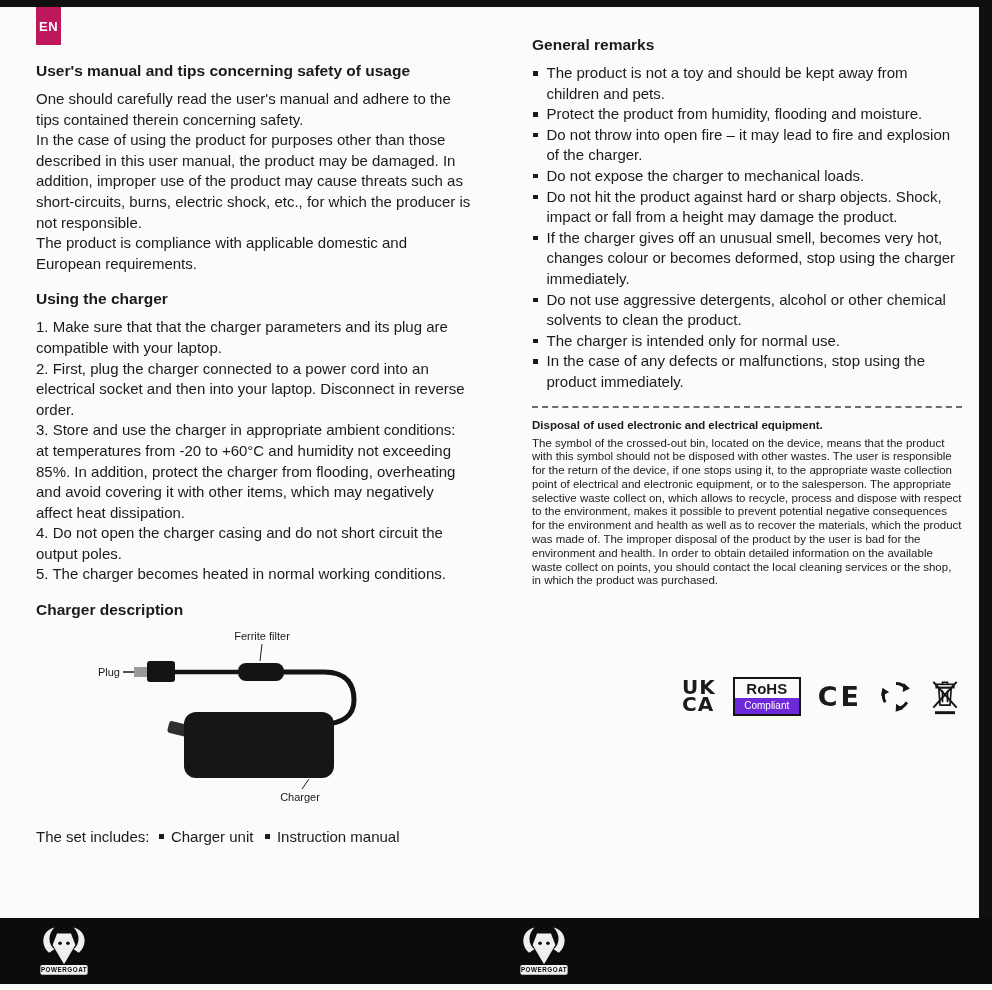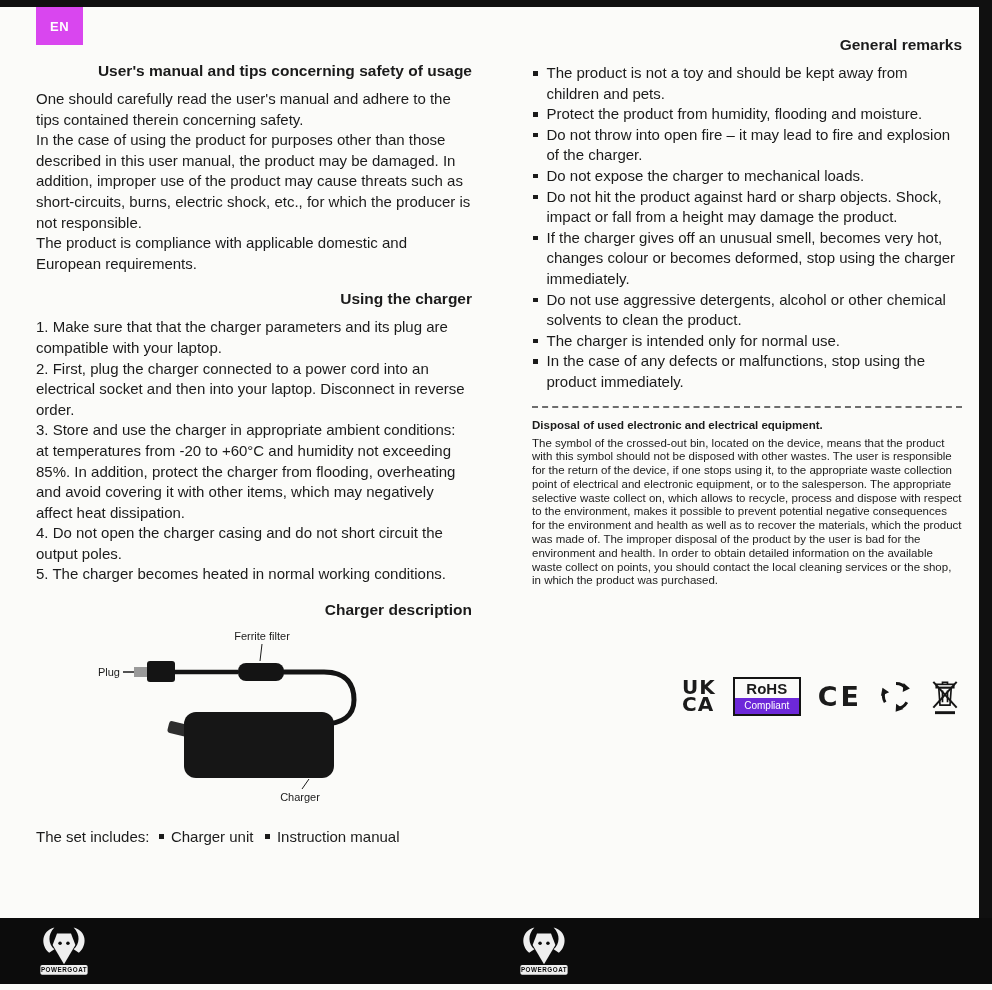--- a/index.html
+++ b/index.html
@@ -4,29 +4,29 @@
 <style>
   html,body { margin:0; padding:0; background:#e8e8e6; }
   .sheet {
     position:relative; width:992px; height:990px; overflow:hidden;
     background:#fbfbf9; color:#1b1b1b;
     font-family:"Liberation Sans","DejaVu Sans",sans-serif;
   }
   .top-strip { position:absolute; top:0; left:0; width:100%; height:7px; background:#101010; }
   .right-strip { position:absolute; top:0; right:0; width:13px; height:918px; background:#101010; }
   .en-badge {
-    position:absolute; left:36px; top:7px; width:47px; height:38px; background:#d946ef;
+    position:absolute; left:36px; top:7px; width:25px; height:38px; background:#be185d;
     color:#fff; font-weight:bold; font-size:13px; letter-spacing:.5px;
     display:flex; align-items:center; justify-content:center;
   }
   .col { position:absolute; }
   .col-left { left:36px; top:62px; width:436px; }
   .col-right { left:532px; top:36px; width:430px; }
 
-  .h1 { font-size:15.5px; font-weight:bold; margin:0 0 9px 0;text-align:right; }
+  .h1 { font-size:15.5px; font-weight:bold; margin:0 0 9px 0; }
   .gap { margin-top:16px; }
   .para, .step { font-size:15px; line-height:20.6px; }
   .remark { display:flex; font-size:15px; line-height:20.6px; }
   .sq { flex:none; width:4.5px; height:4.5px; background:#1b1b1b; margin:8px 9px 0 1px; }
 
   .dashes { border-top:2px dashed #6d6d6d; margin:13px 0 0 0; width:100%; }
   .disposal-h { font-size:11.5px; font-weight:bold; margin:11px 0 6px 0; }
   .disposal-p { font-size:11.5px; line-height:13.8px; }
 
   .marks { display:flex; align-items:center; justify-content:flex-end; gap:17px; margin-top:88px; padding-right:2px; }

